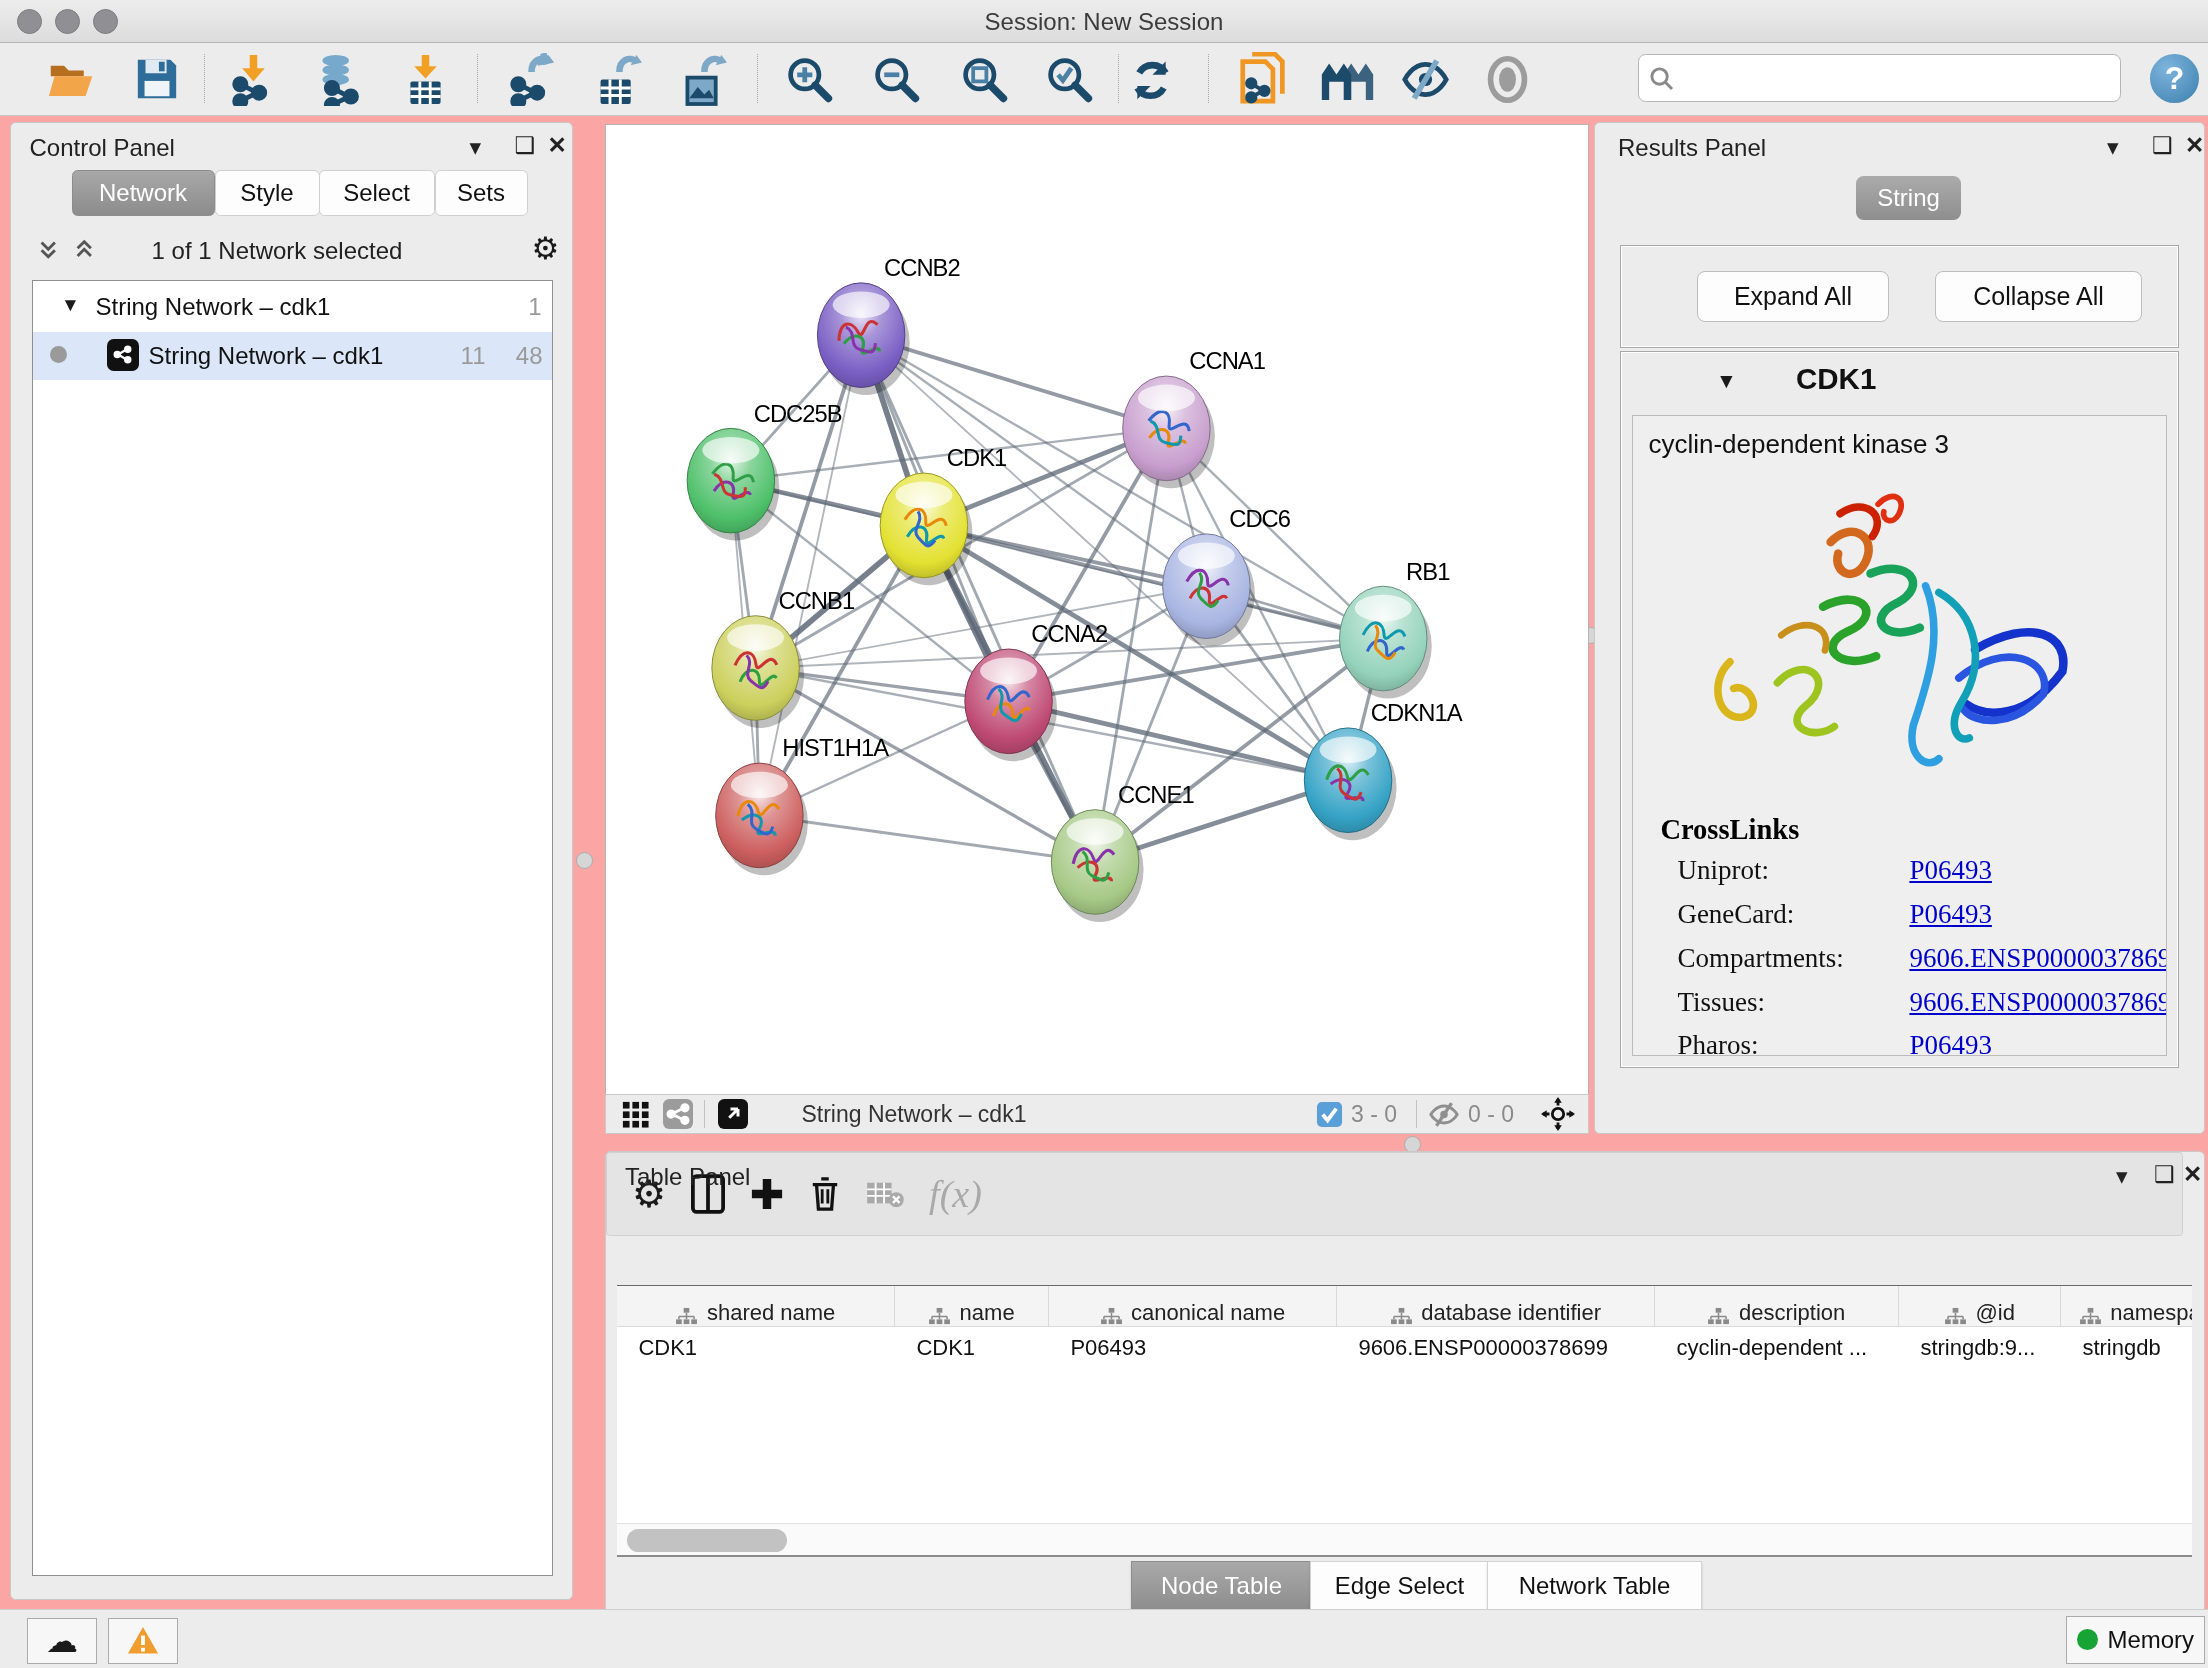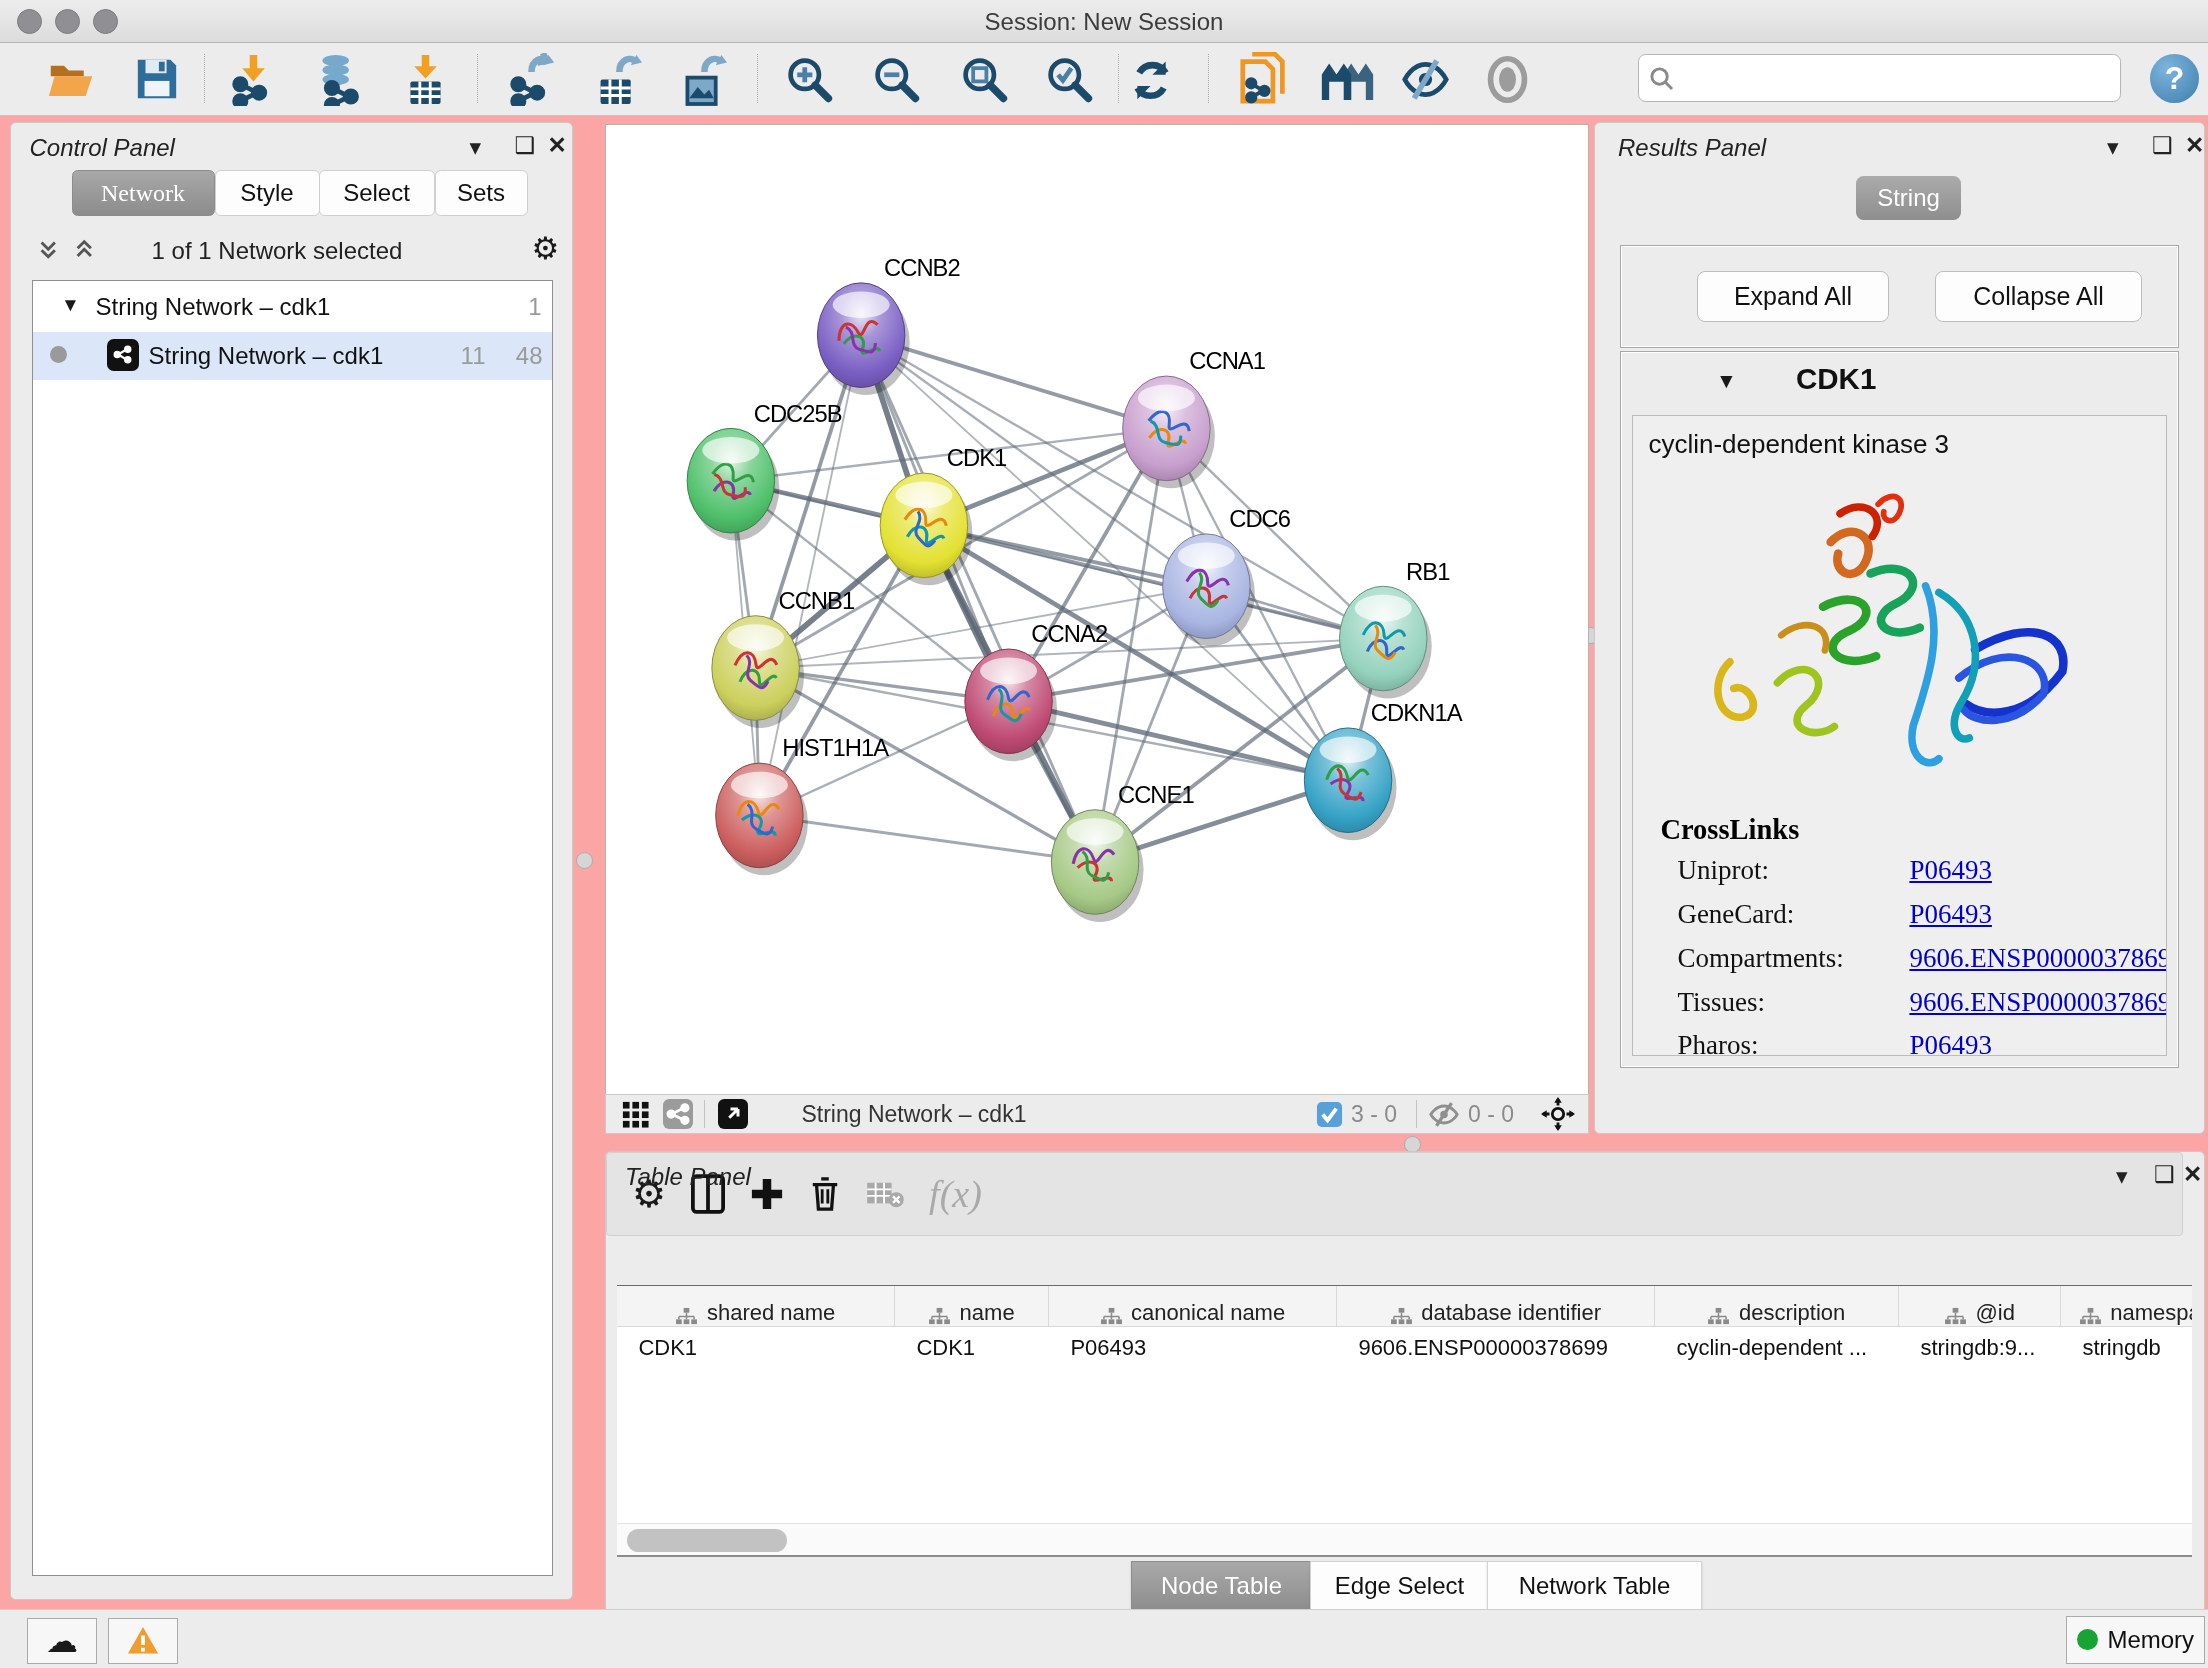--- a/index.html
+++ b/index.html
@@ -20,29 +20,29 @@
   .tsep{top:11.4px;width:0px;height:49px;border-left:1.9px dotted #a8a8a8;}
   #search-box{left:1638px;top:11.4px;width:483px;height:48px;background:#fff;border:1px solid #b5b5b5;
       border-radius:7.6px;display:flex;align-items:center;padding:0 9.5px;box-sizing:border-box;}
   #search-input{border:none;outline:none;font-size:23px;flex:1;margin-left:7.6px;font-family:"Liberation Sans",sans-serif;background:transparent;}
   #help-btn{left:2150px;top:10.5px;width:49px;height:49px;border-radius:50%;
       background:radial-gradient(circle at 35% 30%,#7db4dc,#3d7fae);color:#fff;font-size:32px;font-weight:bold;
       display:flex;align-items:center;justify-content:center;}
 
   
   .panel{background:#ececec;border:1px solid #c9c9c9;border-radius:5.7px;}
-  .ptitle{font-size:24px;color:#222;font-style:italic;}
+  .ptitle{font-size:24px;color:#222;}
   .picon{font-size:23px;color:#222;line-height:1;}
   .whitebox{background:#fff;border:1px solid #8f8f8f;}
 
   
   #control-panel{left:9.5px;top:122px;width:561px;height:1476px;}
   .tab{position:absolute;height:44px;background:#fdfdfd;border:1px solid #cfcfcf;border-radius:5.7px;
        font-size:24px;display:flex;align-items:center;justify-content:center;color:#111;}
-  .tab.sel{background:linear-gradient(#a8a8a8,#8c8c8c);color:#fff;border-color:#8c8c8c;font-family:Liberation Serif, serif;}
+  .tab.sel{background:linear-gradient(#a8a8a8,#8c8c8c);color:#fff;border-color:#8c8c8c;}
   .chev{stroke:#555;stroke-width:3;fill:none;}
   #net-tree-row2{background:#dbe7f8;}
   .treelabel{font-size:24px;color:#111;}
   .treecount{font-size:24px;color:#9a9a9a;}
   .appicon{width:32px;height:32px;border-radius:6.7px;background:#111;display:flex;align-items:center;justify-content:center;}
 
   
   #net-canvas{left:605px;top:124px;width:982px;height:970px;background:#fff;border:1px solid #b3b3b3;}
   #net-toolbar{left:605px;top:1094px;width:982px;height:38px;background:#ececec;border:1px solid #c9c9c9;
        display:flex;align-items:center;}

